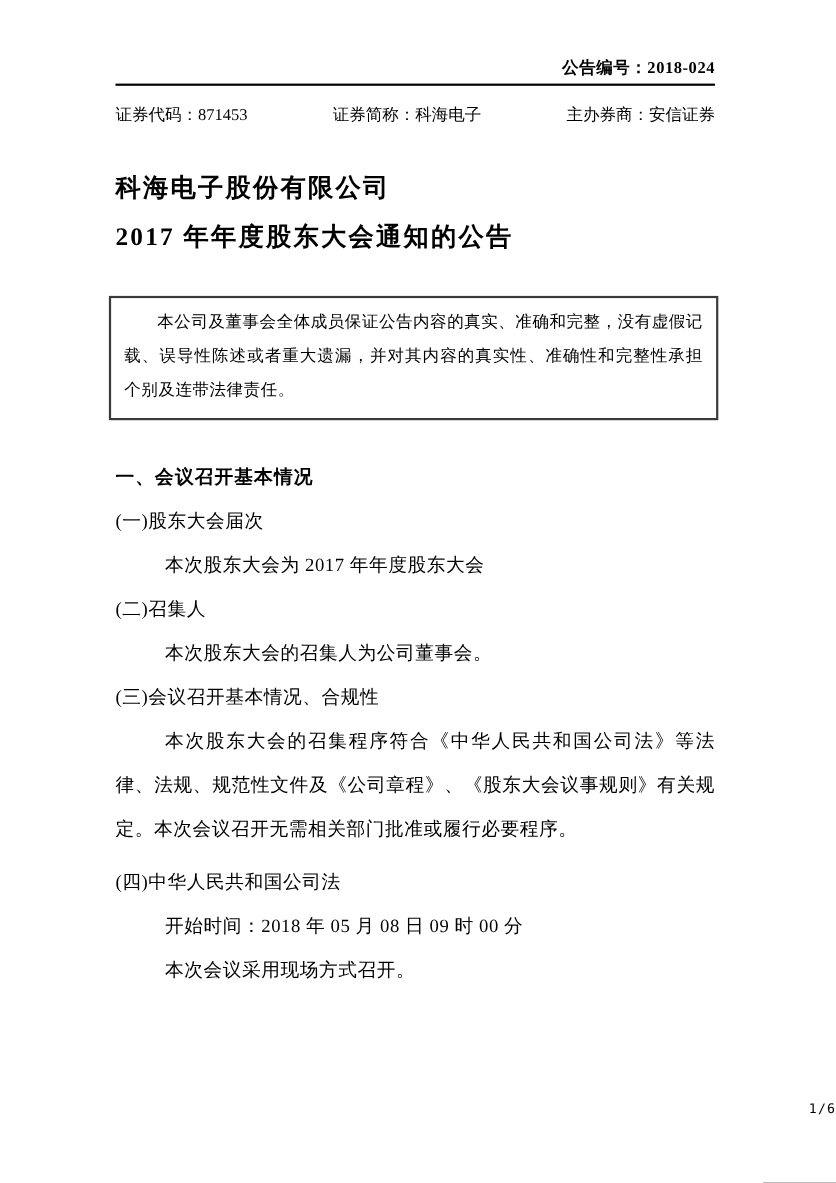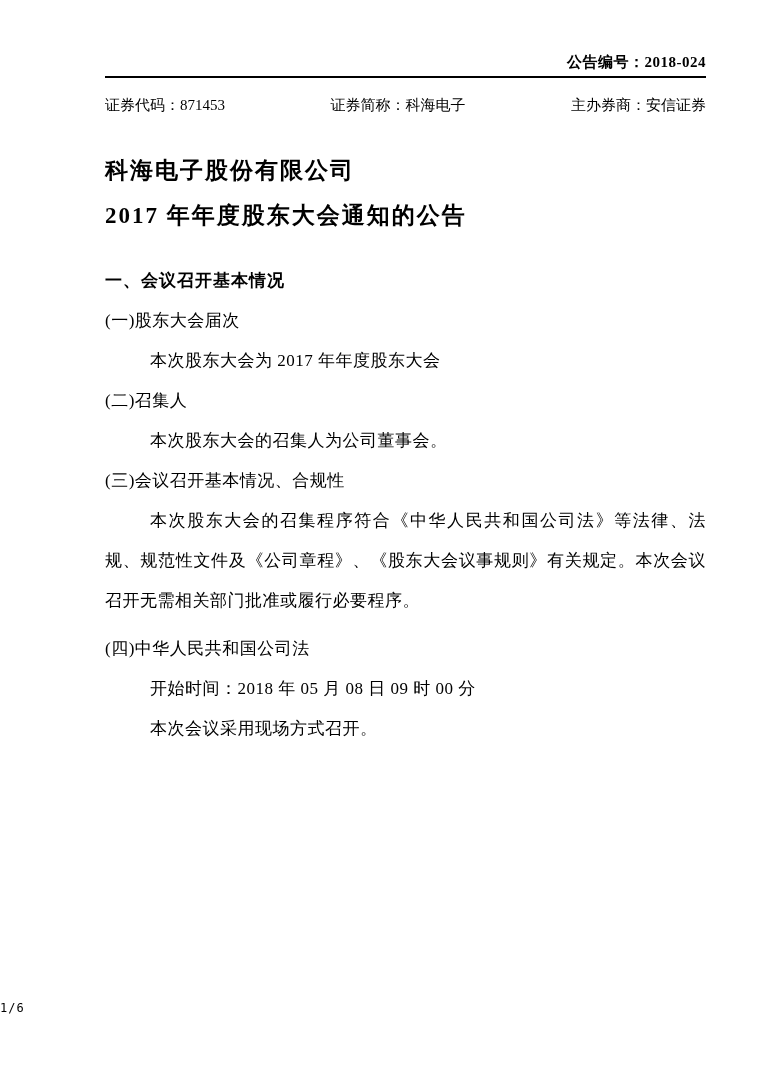--- a/index.html
+++ b/index.html
@@ -5,21 +5,21 @@
   * { margin: 0; padding: 0; box-sizing: border-box; }
   html, body { background: #888; }
   .page {
     position: relative;
     width: 760px;
     height: 1075px;
     margin: 0 auto;
     background: #ffffff;
     color: #000000;
     font-family: "Liberation Serif", "DejaVu Serif", serif;
-    padding: 52px 54px 0 105px;
+    padding: 52px 110px 0 105px;
     overflow: hidden;
   }
   .doc-number {
     text-align: right;
     font-size: 15px;
     font-weight: bold;
     letter-spacing: 0.5px;
     line-height: 20px;
   }
   .header-rule {
@@ -86,23 +86,23 @@
     font-size: 17px;
     line-height: 40px;
     text-indent: 45px;
     text-align: justify;
     letter-spacing: 0.5px;
   }
   .mt8 { margin-top: 8px; }
   .page-footer {
     position: absolute;
     left: 0;
-    right: 12px;
+    right: 0;
     bottom: 60px;
-    text-align: left;
+    text-align: right;
     font-family: "DejaVu Sans Mono", "Liberation Mono", monospace;
     font-size: 12px;
     letter-spacing: 1px;
   }
 </style>
 </head>
 <body>
 
 <div class="page">
 
@@ -114,20 +114,23 @@
     <span>证券代码：871453</span>
     <span>证券简称：科海电子</span>
     <span>主办券商：安信证券</span>
   </div>
 
   <div class="title-block">
     <div class="title-line1">科海电子股份有限公司</div>
     <div class="title-line2">2017 年年度股东大会通知的公告</div>
   </div>
 
+  <div class="disclaimer-box">
+    <p class="disclaimer-text">本公司及董事会全体成员保证公告内容的真实、准确和完整，没有虚假记载、误导性陈述或者重大遗漏，并对其内容的真实性、准确性和完整性承担个别及连带法律责任。</p>
+  </div>
 
   <div class="section-heading">一、会议召开基本情况</div>
 
   <div class="item-label">(一)股东大会届次</div>
   <div class="item-body">本次股东大会为 2017 年年度股东大会</div>
 
   <div class="item-label">(二)召集人</div>
   <div class="item-body">本次股东大会的召集人为公司董事会。</div>
 
   <div class="item-label">(三)会议召开基本情况、合规性</div>

